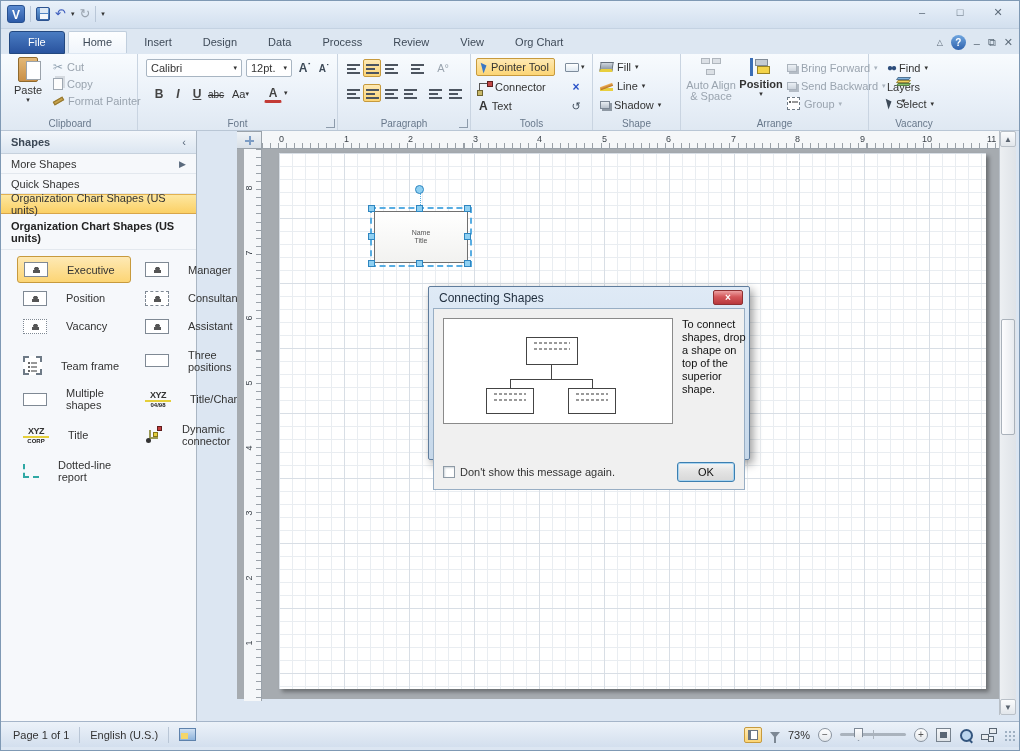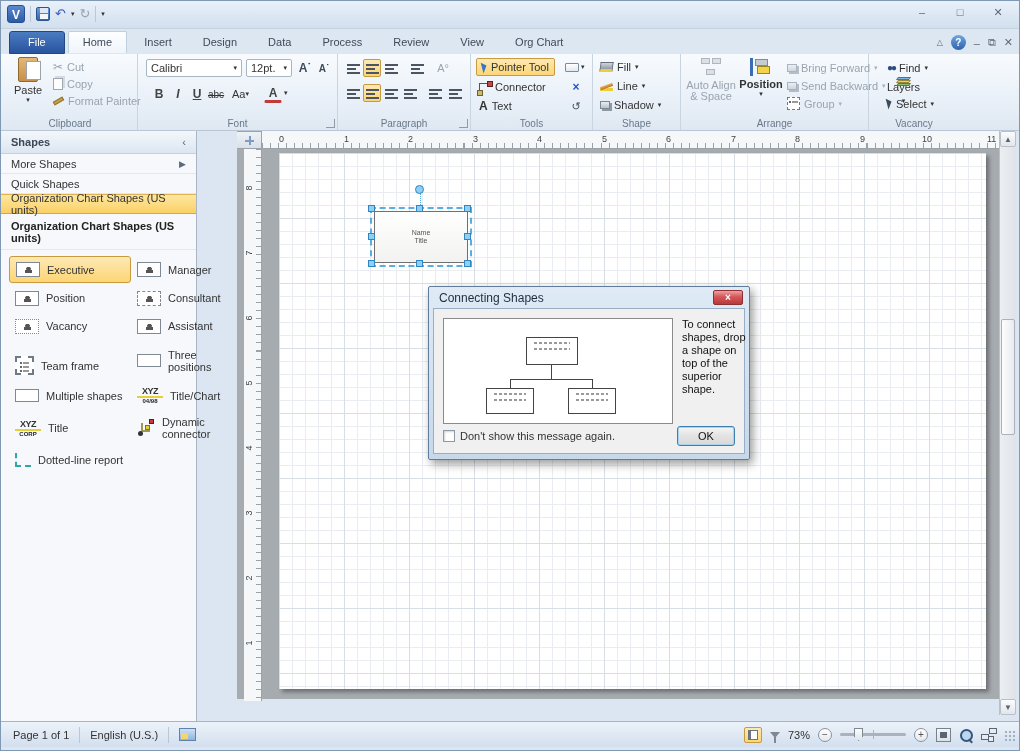--- a/index.html
+++ b/index.html
@@ -90,21 +90,21 @@
 
   
   .panel { position:absolute; left:0; top:130px; width:196px; bottom:29px; background:#f6f8fb; border-right:1px solid #aab6c3; }
   .panel-header { height:23px; background:linear-gradient(#f3f7fb,#dce6f1); border-bottom:1px solid #c6d1dd;
                   font-weight:bold; color:#3c4856; display:flex; align-items:center; justify-content:space-between; padding:0 10px; }
   .prow { height:20px; display:flex; align-items:center; justify-content:space-between; padding:0 10px;
           border-bottom:1px solid #e3e8ee; color:#33橄3d49; cursor:default; }
   .prow.hl { background:linear-gradient(#fde7a0,#fbd065); border-top:1px solid #e2b150; border-bottom:1px solid #d8a64a; }
   .psec { padding:6px 10px 5px; font-weight:bold; color:#222; border-bottom:1px solid #e3e8ee; }
   .stencil { display:grid; grid-template-columns:122px 108px; padding:6px 0 0 8px; row-gap:2px; }
-  .sitem { display:flex; align-items:center; gap:7px; padding:5px 2px 5px 6px; border-radius:3px; cursor:default; min-height:26px;}
+  .sitem { display:flex; align-items:center; gap:19px; padding:5px 2px 5px 6px; border-radius:3px; cursor:default; min-height:26px;margin-left:8px;}
   .sitem .lbl { line-height:12px; }
   .sitem.sel { background:linear-gradient(#fee9b4,#fcd575); border:1px solid #c79a3d; }
   .card { width:24px; height:15px; min-width:24px; background:#fff; border:1px solid #7f8994; position:relative; }
   .card:after { content:""; position:absolute; left:8px; top:4px; width:7px; height:6px;
                 background:radial-gradient(circle at 50% 30%, #555 0 2px, transparent 2.5px), linear-gradient(#555 0 0) 50% 100%/7px 3px no-repeat; }
   .card.dashed { border-style:dashed; }
   .card.dotted { border-style:dotted; }
   .plain { width:24px; height:13px; min-width:24px; background:#fff; border:1px solid #7f8994; }
   .team-ic { width:19px; height:19px; min-width:19px; border:2px dashed #6e7a86; background:#fff; padding:2px 3px; }
   .team-ic i { display:block; height:2px; margin-top:2px; background:linear-gradient(90deg,#666 0 2px,transparent 2px 3px,#999 3px 8px); }
@@ -206,21 +206,21 @@
 
   
   .dialog { position:absolute; left:427px; top:285px; width:322px; height:174px; z-index:20;
             background:linear-gradient(#dfeaf6,#c6d8ea); border:1px solid #5f7c9c; border-radius:2px;
             box-shadow:3px 4px 10px rgba(0,0,0,.4); padding:0 4px 4px; }
   .dlg-title { height:21px; display:flex; align-items:center; justify-content:space-between; padding:0 2px 0 6px;
                font-size:12px; color:#1e2c3c; }
   .dlg-close { width:30px; height:15px; background:linear-gradient(#eca0a1,#d4575a 45%,#b8383c);
                border:1px solid #8e3032; border-radius:2px; color:#fff; font-size:10px; font-weight:bold;
                text-align:center; line-height:13px; cursor:default; }
-  .dlg-body { position:relative; height:146px; background:#f0f0f0; border:1px solid #98aec4; }
+  .dlg-body { position:relative; height:182px; background:#f0f0f0; border:1px solid #98aec4; }
   .illus { position:absolute; left:9px; top:9px; width:230px; height:106px; background:#fff; border:1px solid #8a8a8a; }
   .obox { position:absolute; background:#fff; border:1px solid #444; }
   .obox .hatch { height:2px; margin:4px 7px 0; background:repeating-linear-gradient(90deg,#9a9a9a 0 3px,transparent 3px 5px); }
   .oline { position:absolute; background:#444; }
   .dlg-msg { position:absolute; left:248px; top:9px; width:68px; font-size:11px; line-height:13px; color:#111; }
   .dlg-foot { position:absolute; left:9px; right:9px; bottom:7px; display:flex; align-items:center; }
   .chk { width:12px; height:12px; background:#fff; border:1px solid #8e9aa5; box-shadow:inset 1px 1px 2px #cdd4da; margin-right:5px; }
   .okbtn { margin-left:auto; width:58px; height:20px; background:linear-gradient(#f6f6f6,#e4e4e4 45%,#d8d8d8);
            border:1px solid #3c7fb1; border-radius:3px; box-shadow:0 0 0 1px #a9d4f0 inset; 
            text-align:center; line-height:18px; font-size:11px; color:#111; cursor:default; }

